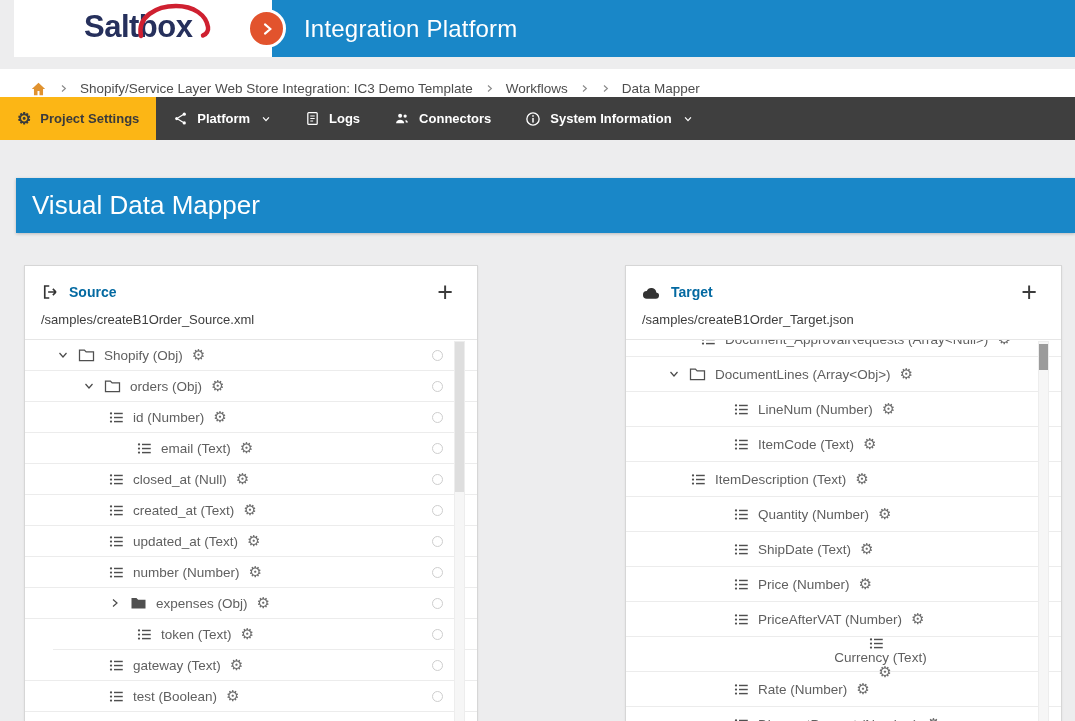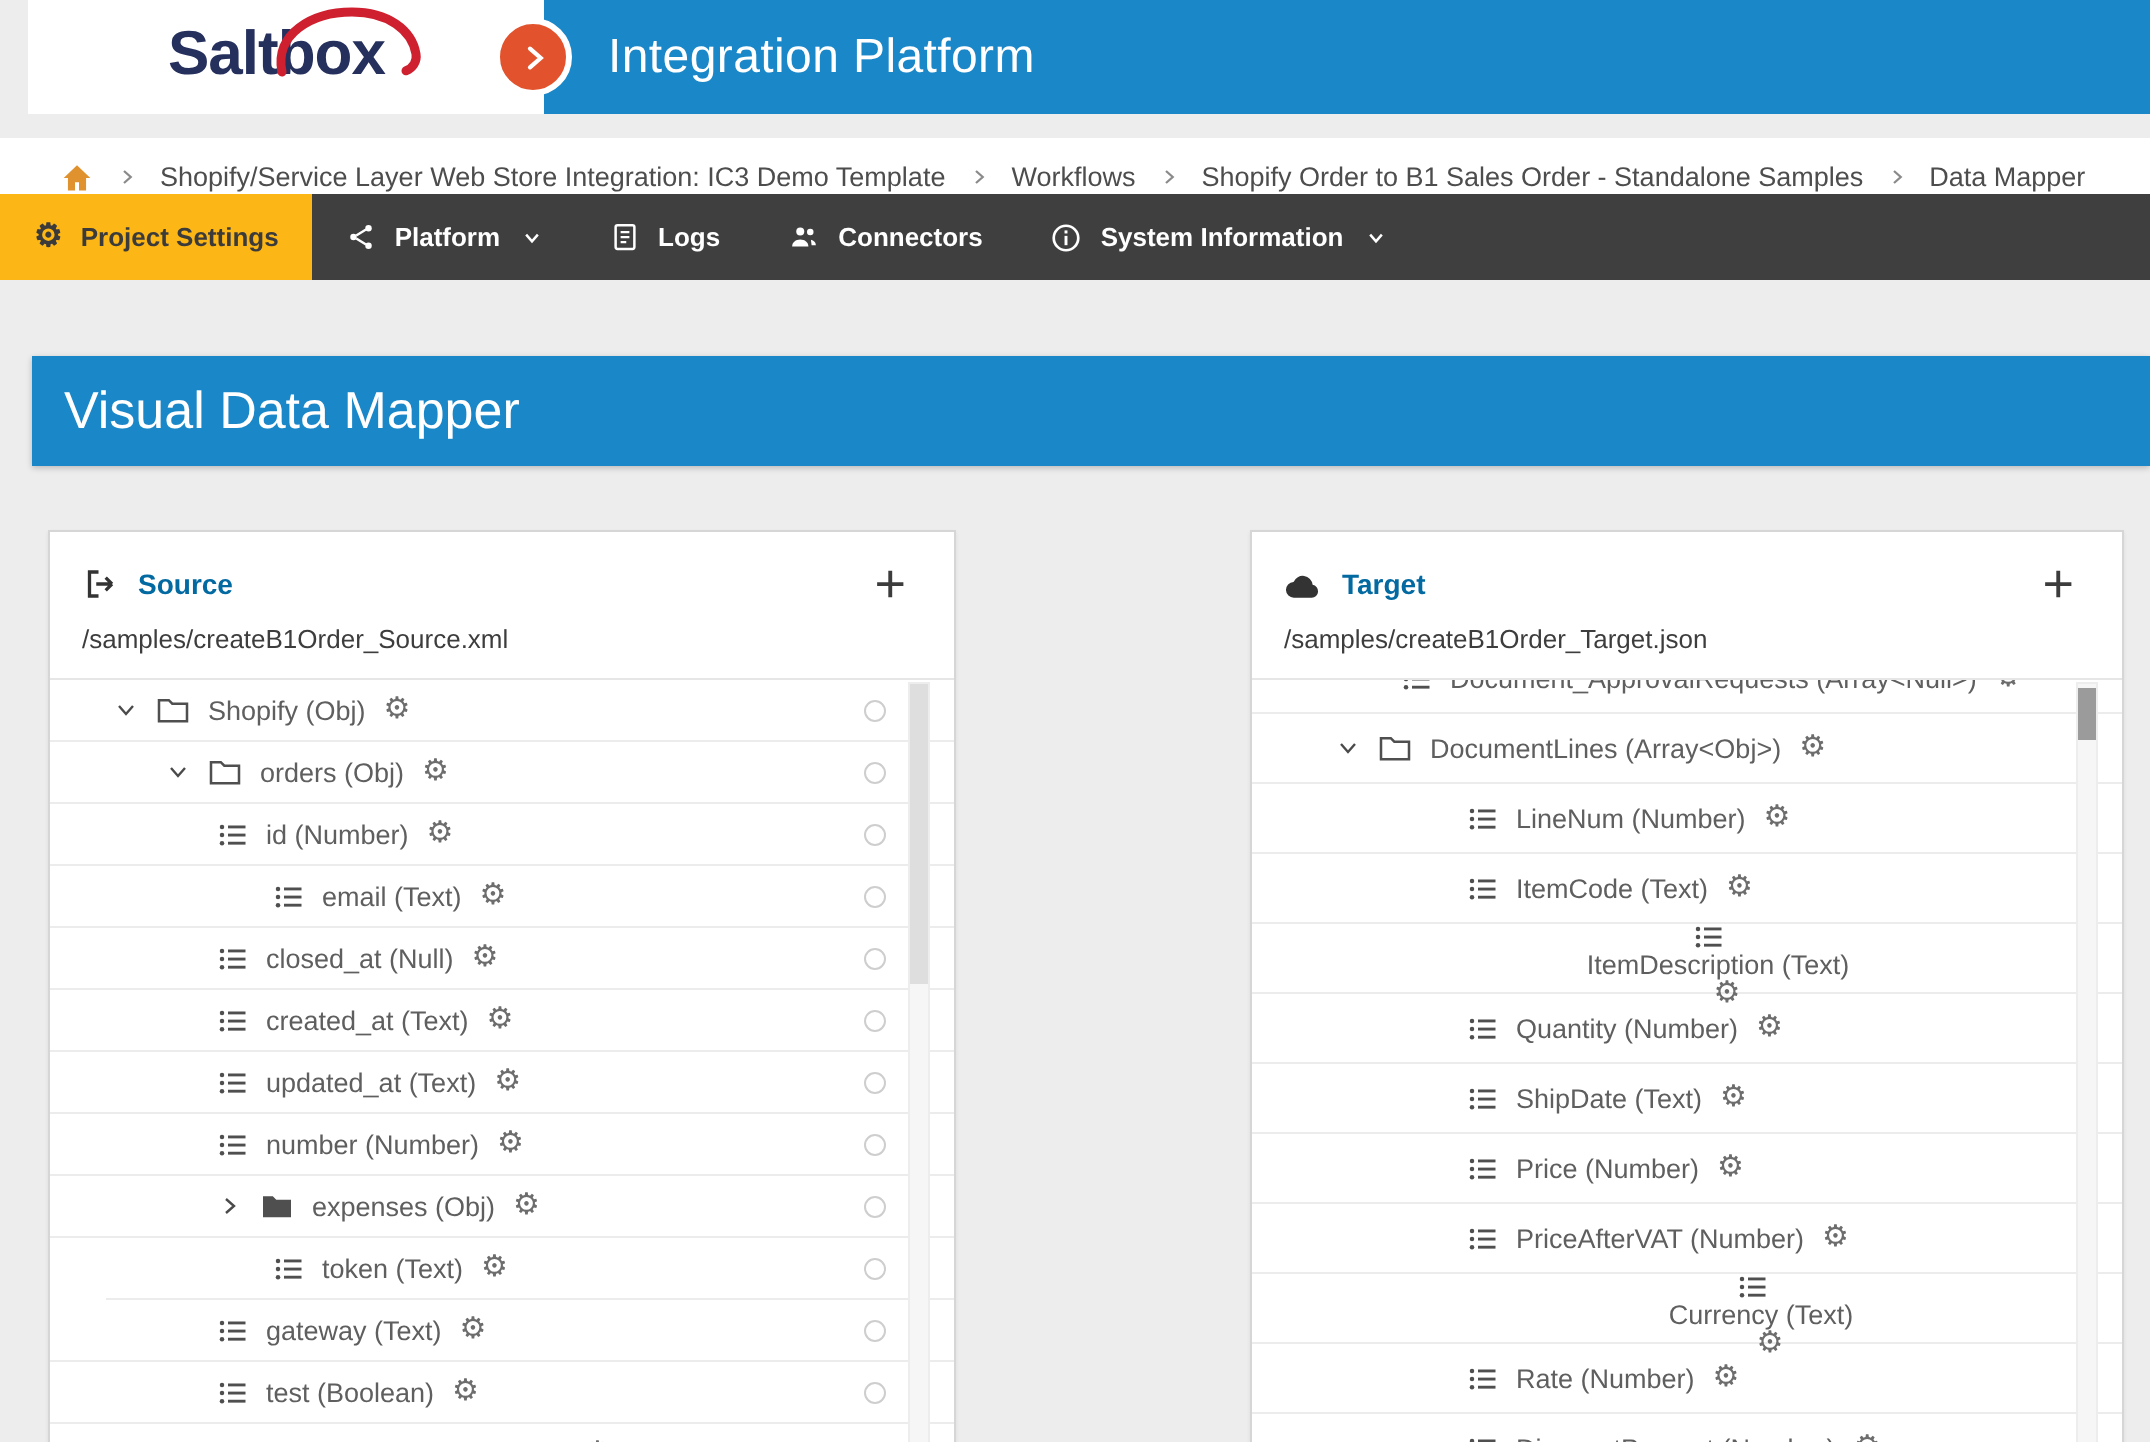--- a/index.html
+++ b/index.html
@@ -105,21 +105,20 @@
         <svg width="9" height="9" viewBox="0 0 24 24">
           <path d="M8 4l9 8-9 8" fill="none" stroke="#8a8a8a" stroke-width="3"></path>
         </svg>
       </span>
       <span class="crumb">Workflows</span>
       <span class="crumb-sep">
         <svg width="9" height="9" viewBox="0 0 24 24">
           <path d="M8 4l9 8-9 8" fill="none" stroke="#8a8a8a" stroke-width="3"></path>
         </svg>
       </span>
-      <span class="crumb">Shopify Order to B1 Sales Order - Standalone Samples</span>
       <span class="crumb-sep">
         <svg width="9" height="9" viewBox="0 0 24 24">
           <path d="M8 4l9 8-9 8" fill="none" stroke="#8a8a8a" stroke-width="3"></path>
         </svg>
       </span>
       <span class="crumb">Data Mapper</span>
     </span>
 </div>
 
 <nav class="nav-bar">
@@ -462,21 +461,21 @@
             <circle cx="3.2" cy="10" r="1.8" fill="currentColor"></circle>
             <circle cx="3.2" cy="16.5" r="1.8" fill="currentColor"></circle>
             <rect x="8" y="2.4" width="14" height="2.3" fill="currentColor"></rect>
             <rect x="8" y="8.9" width="14" height="2.3" fill="currentColor"></rect>
             <rect x="8" y="15.4" width="14" height="2.3" fill="currentColor"></rect>
           </svg>
         </span>
         <span class="node-label">ItemCode (Text)</span>
         <span class="gear">⚙</span>
       </div>
-      <div class="tree-row" style="padding-left: 65px; flex-direction: column;">
+      <div class="tree-row" style="padding-left: 65px;">
         <span class="node-ico">
           <svg width="15" height="13" viewBox="0 0 24 20">
             <circle cx="3.2" cy="3.5" r="1.8" fill="currentColor"></circle>
             <circle cx="3.2" cy="10" r="1.8" fill="currentColor"></circle>
             <circle cx="3.2" cy="16.5" r="1.8" fill="currentColor"></circle>
             <rect x="8" y="2.4" width="14" height="2.3" fill="currentColor"></rect>
             <rect x="8" y="8.9" width="14" height="2.3" fill="currentColor"></rect>
             <rect x="8" y="15.4" width="14" height="2.3" fill="currentColor"></rect>
           </svg>
         </span>

